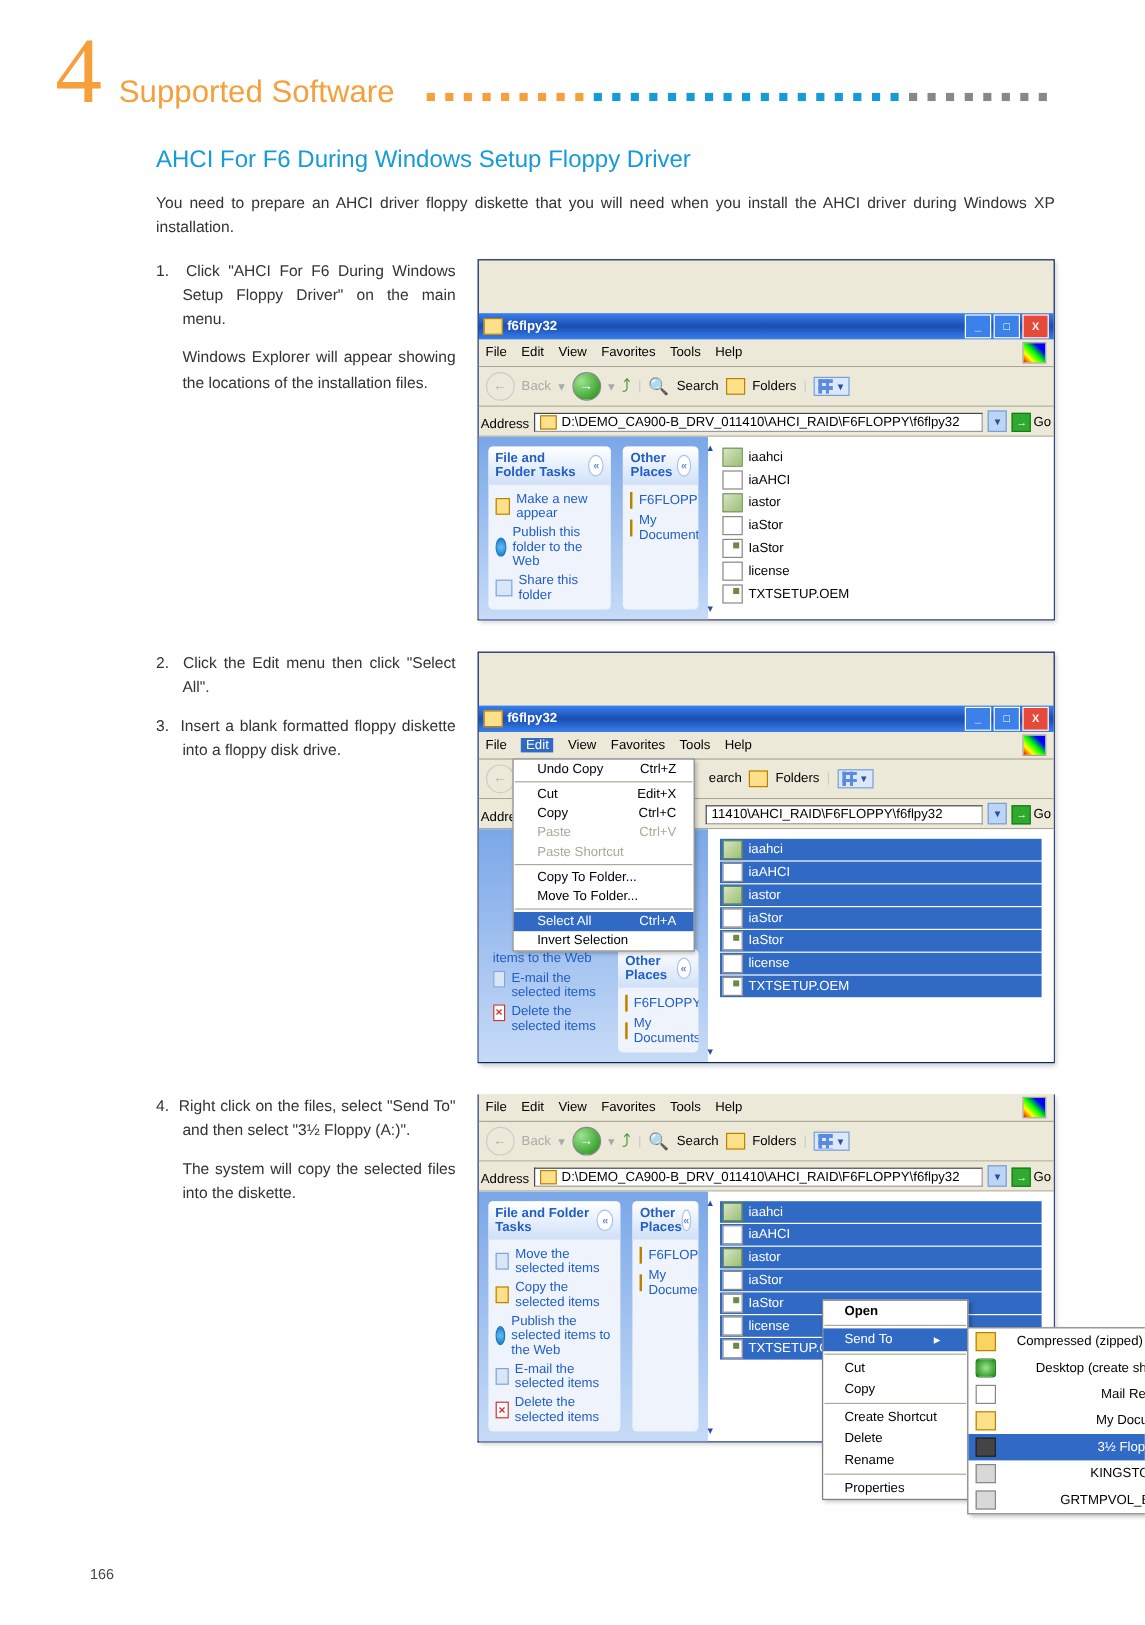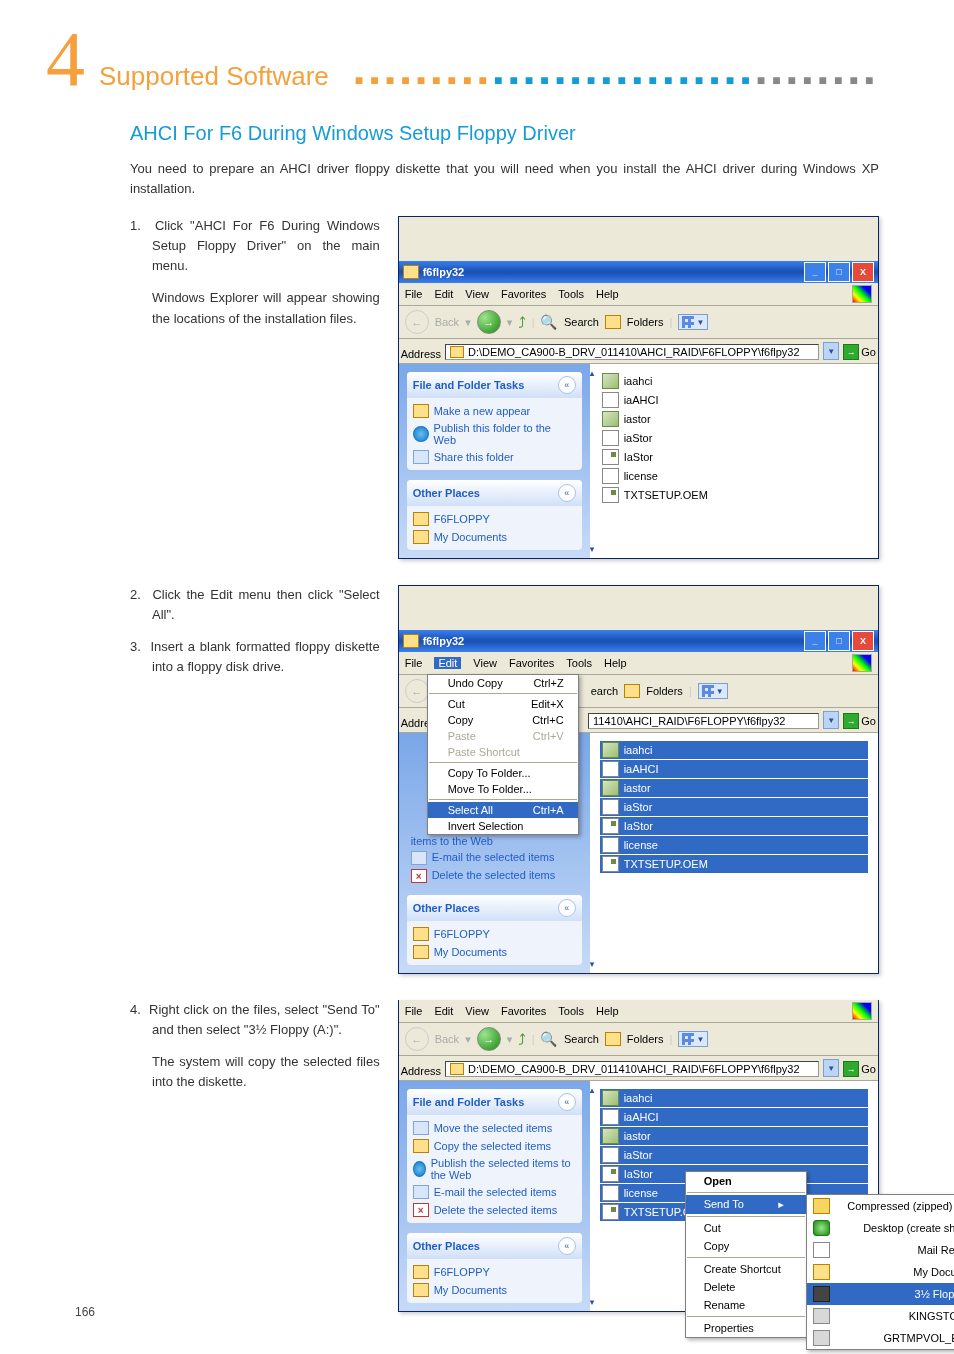--- a/index.html
+++ b/index.html
@@ -141,21 +141,21 @@
     repeating-linear-gradient(#5a8be0 0 3px, transparent 3px 6px),
     repeating-linear-gradient(90deg,#5a8be0 0 3px, transparent 3px 6px);}
   .addrbar { display:flex; align-items:flex-end; gap:4px; padding:3px 2px; background:#ece9d8; border-bottom:1px solid #aca899;}
   .addrbar .field { flex:1; background:#fff; border:1px inset #999; padding:1px 4px; display:flex; align-items:center; gap:4px; overflow:hidden; white-space:nowrap;}
   .addrbar .field .fi { width:12px;height:10px;background:#ffe08a;border:1px solid #b88300;}
   .addrbar .go { display:flex; align-items:center; gap:2px; }
   .addrbar .go .arrow { width:14px;height:14px;background:#2faa2f;border:1px solid #1a7a1a;color:#fff;display:flex;align-items:center;justify-content:center;font-size:9px;}
   .addrbar .drop { width:14px;height:16px;background:#bcd4f6;border:1px solid #7a9fd4;display:flex;align-items:center;justify-content:center;color:#2a4f9e;font-size:8px;}
 
   .win-body { display:flex; background:#fff; min-height:140px;}
-  .sidepanel { width:175px; background:linear-gradient(to bottom,#7aa7e8,#c7dbf7); padding:8px; display:flex; flex-direction:column; gap:10px;}
+  .sidepanel { width:175px; background:linear-gradient(to bottom,#7aa7e8,#c7dbf7); padding:8px; display:flex; flex-direction:row; gap:10px;}
   .panelbox { background:#eef3fc; border-radius:4px; overflow:hidden;}
   .panelbox .hdr { background:linear-gradient(to bottom,#fff,#d0e0f8); color:#215dc6; font-weight:bold; padding:4px 6px; display:flex; align-items:center; justify-content:space-between;}
   .panelbox .hdr .chev { width:16px;height:16px;border:1px solid #a9c2ea;border-radius:50%;background:#fff;color:#6a8dc7;display:flex;align-items:center;justify-content:center;font-size:9px;}
   .panelbox .body { padding:4px 6px; color:#215dc6; }
   .panelbox .body .item { display:flex; align-items:center; gap:5px; padding:2px 0;}
   .panelbox .body .item .ic { width:14px;height:12px;background:#ffe08a;border:1px solid #b88300;}
   .panelbox .body .item .ic.globe { background:radial-gradient(circle,#64bff2,#1576c6); border-color:#1576c6; border-radius:50%; height:14px;}
   .panelbox .body .item .ic.share { background:#d9e6f7; border-color:#7fa4e0;}
   .panelbox .body .item .ic.move { background:#d9e6f7; border-color:#7fa4e0;}
   .panelbox .body .item .ic.x { background:#fff;border-color:#c33;color:#c33;display:flex;align-items:center;justify-content:center;font-size:10px;font-weight:bold;height:12px;}

